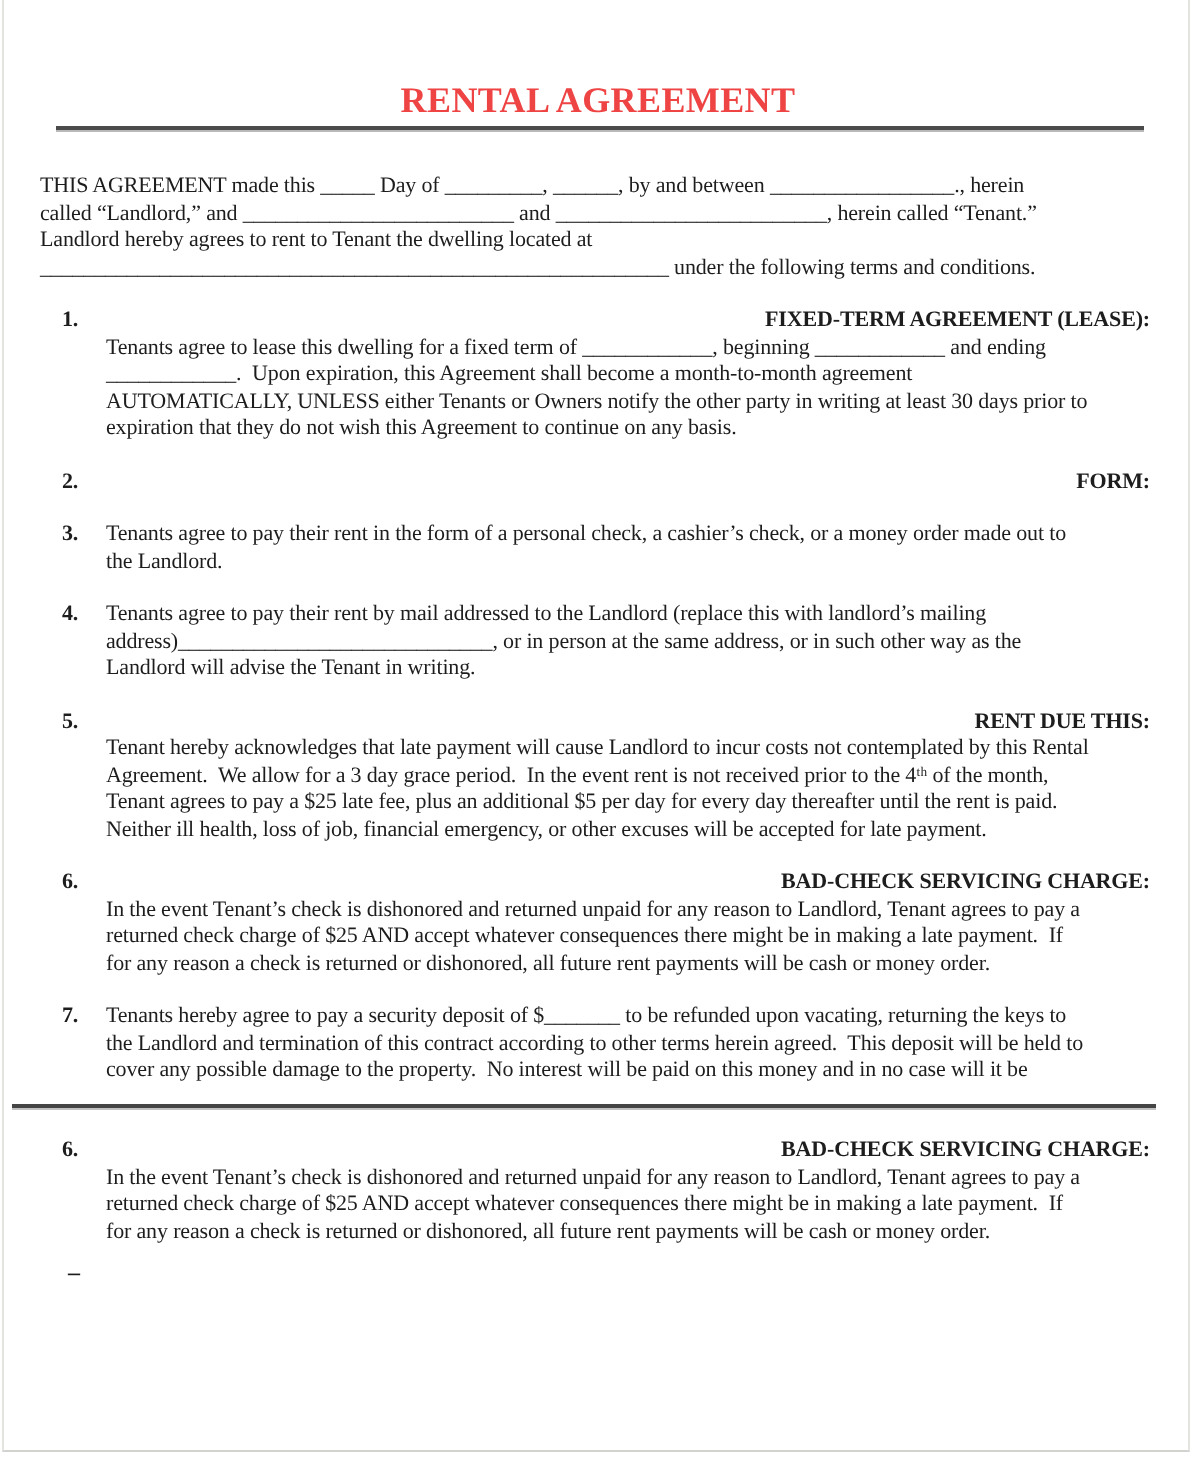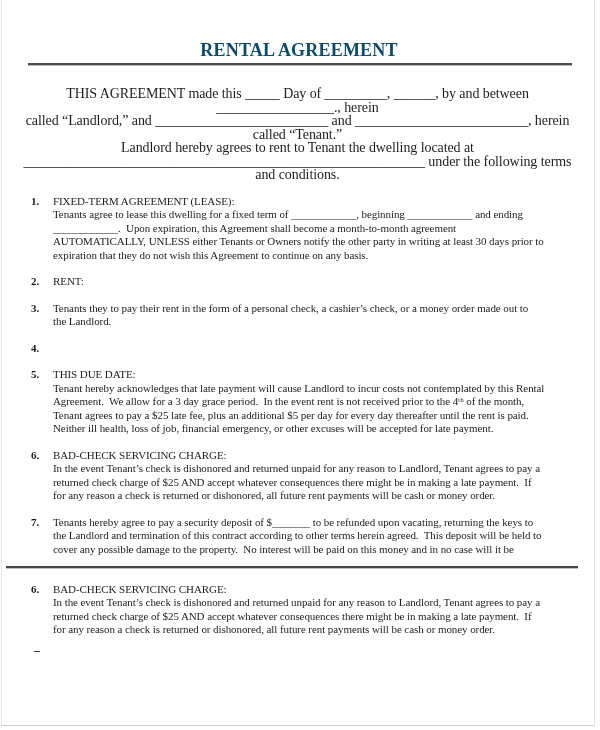--- a/index.html
+++ b/index.html
@@ -24,49 +24,48 @@
     background: #ffffff;
     overflow: hidden;
   }
   .doc-title {
     margin: 40px 24px 0 26px;
     text-align: center;
     font-size: 18px;
     line-height: 21px;
     font-weight: 700;
     letter-spacing: 0.2px;
-    color: #0c4a6e;
+    color: #ef4444;
   }
   .title-rule {
     margin: 2px 22px 0 26px;
     height: 2px;
     background: #4b4b4b;
     border-bottom: 1px solid #b9b9b9;
   }
   .intro {
     margin: 21px 19px 0 18px;
-    font-size: 14px;
+    font-size: 11px;
     line-height: 13.5px;
     letter-spacing: -0.08px;
     white-space: pre-wrap;
-    text-align: center;
   }
   .section {
     display: flex;
     margin: 13px 19px 0 29px;
     font-size: 11px;
     line-height: 13.5px;
     letter-spacing: -0.08px;
   }
   .sec-num {
     flex: 0 0 22px;
     font-weight: 700;
   }
   .sec-content { flex: 1; min-width: 0; }
-  .sec-heading { font-weight: 400; }
+  .sec-heading { font-weight: 700; text-align: right; }
   .sec-body { white-space: pre-wrap; }
   .section.clipped { height: 50px; overflow: hidden; }
   .page-break-rule {
     margin: 0 16px 0 4px;
     height: 2px;
     background: #454545;
     border-bottom: 1px solid #c2c2c2;
   }
   .section.repeat { margin-top: 14px; }
   .footer-dash {
@@ -96,42 +95,45 @@
       <div class="sec-body">Tenants agree to lease this dwelling for a fixed term of ____________, beginning ____________ and ending
 ____________.  Upon expiration, this Agreement shall become a month-to-month agreement
 AUTOMATICALLY, UNLESS either Tenants or Owners notify the other party in writing at least 30 days prior to
 expiration that they do not wish this Agreement to continue on any basis.</div>
     </div>
   </div>
 
   <div class="section">
     <div class="sec-num">2.</div>
     <div class="sec-content">
-      <div class="sec-heading">RENT:</div>
+      <div class="sec-heading">FORM:</div>
     </div>
   </div>
 
   <div class="section">
     <div class="sec-num">3.</div>
     <div class="sec-content">
-      <div class="sec-body">Tenants they to pay their rent in the form of a personal check, a cashier’s check, or a money order made out to
+      <div class="sec-body">Tenants agree to pay their rent in the form of a personal check, a cashier’s check, or a money order made out to
 the Landlord.</div>
     </div>
   </div>
 
   <div class="section">
     <div class="sec-num">4.</div>
     <div class="sec-content">
+      <div class="sec-body">Tenants agree to pay their rent by mail addressed to the Landlord (replace this with landlord’s mailing
+address)_____________________________, or in person at the same address, or in such other way as the
+Landlord will advise the Tenant in writing.</div>
     </div>
   </div>
 
   <div class="section">
     <div class="sec-num">5.</div>
     <div class="sec-content">
-      <div class="sec-heading">THIS DUE DATE:</div>
+      <div class="sec-heading">RENT DUE THIS:</div>
       <div class="sec-body">Tenant hereby acknowledges that late payment will cause Landlord to incur costs not contemplated by this Rental
 Agreement.  We allow for a 3 day grace period.  In the event rent is not received prior to the 4ᵗʰ of the month,
 Tenant agrees to pay a $25 late fee, plus an additional $5 per day for every day thereafter until the rent is paid.
 Neither ill health, loss of job, financial emergency, or other excuses will be accepted for late payment.</div>
     </div>
   </div>
 
   <div class="section">
     <div class="sec-num">6.</div>
     <div class="sec-content">

